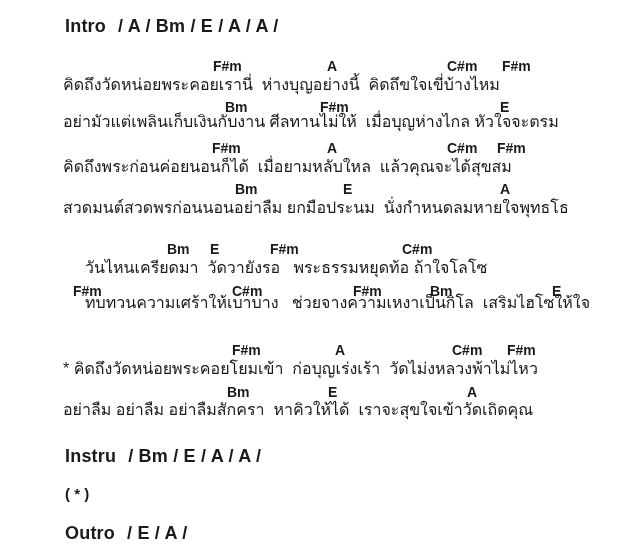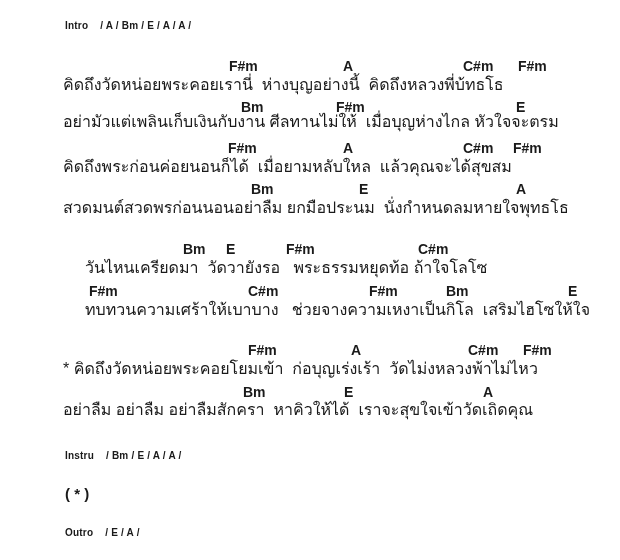--- a/index.html
+++ b/index.html
@@ -21,64 +21,64 @@
     height: 560px;
     overflow: hidden;
   }
   .line {
     position: absolute;
     white-space: pre;
     line-height: 20px;
   }
   .section {
     font-weight: bold;
-    font-size: 10px;
+    font-size: 18px;
     letter-spacing: 0.2px;
   }
   .section .sec-prog {
     margin-left: 12px;
   }
   .text {
     font-weight: bold;
     font-size: 15px;
   }
   .lyric {
     font-size: 16px;
     line-height: 20px;
   }
   .chords {
-    left: 16px;
+    left: 0;
     width: 508px;
     height: 17px;
   }
   .chords .chord {
     position: absolute;
     top: 0;
     font-weight: bold;
     font-size: 14px;
     line-height: 17px;
   }
 </style>
 </head>
 <body>
 
 <div id="sheet">
     <div class="line section" style="top: 16px; left: 65px;"><span class="sec-label">Intro</span><span class="sec-prog">/ A / Bm / E / A / A /</span></div>
     <div class="line chords" style="top: 58px;"><span class="chord" style="left: 213px;">F#m</span><span class="chord" style="left: 327px;">A</span><span class="chord" style="left: 447px;">C#m</span><span class="chord" style="left: 502px;">F#m</span></div>
-    <div class="line lyric" style="top: 75px; left: 63px;">คิดถึงวัดหน่อยพระคอยเรานี่  ห่างบุญอย่างนี้  คิดถึงหลวงพี่บ้ทธโธ</div>
+    <div class="line lyric" style="top: 75px; left: 63px;">คิดถึงวัดหน่อยพระคอยเรานี่  ห่างบุญอย่างนี้  คิดถึขใจเขี่บ้างไหม</div>
     <div class="line chords" style="top: 99px;"><span class="chord" style="left: 225px;">Bm</span><span class="chord" style="left: 320px;">F#m</span><span class="chord" style="left: 500px;">E</span></div>
     <div class="line lyric" style="top: 112px; left: 63px;">อย่ามัวแต่เพลินเก็บเงินกับงาน ศีลทานไม่ให้  เมื่อบุญห่างไกล หัวใจจะตรม</div>
     <div class="line chords" style="top: 140px;"><span class="chord" style="left: 212px;">F#m</span><span class="chord" style="left: 327px;">A</span><span class="chord" style="left: 447px;">C#m</span><span class="chord" style="left: 497px;">F#m</span></div>
     <div class="line lyric" style="top: 157px; left: 63px;">คิดถึงพระก่อนค่อยนอนก็ได้  เมื่อยามหลับใหล  แล้วคุณจะได้สุขสม</div>
     <div class="line chords" style="top: 181px;"><span class="chord" style="left: 235px;">Bm</span><span class="chord" style="left: 343px;">E</span><span class="chord" style="left: 500px;">A</span></div>
     <div class="line lyric" style="top: 198px; left: 63px; text-align: center;">สวดมนต์สวดพรก่อนนอนอย่าลืม ยกมือประนม  นั่งกำหนดลมหายใจพุทธโธ</div>
     <div class="line chords" style="top: 241px;"><span class="chord" style="left: 167px;">Bm</span><span class="chord" style="left: 210px;">E</span><span class="chord" style="left: 270px;">F#m</span><span class="chord" style="left: 402px;">C#m</span></div>
     <div class="line lyric" style="top: 258px; left: 85px; text-align: center;">วันไหนเครียดมา  วัดวายังรอ   พระธรรมหยุดท้อ ถ้าใจโลโซ</div>
     <div class="line chords" style="top: 283px;"><span class="chord" style="left: 73px;">F#m</span><span class="chord" style="left: 232px;">C#m</span><span class="chord" style="left: 353px;">F#m</span><span class="chord" style="left: 430px;">Bm</span><span class="chord" style="left: 552px;">E</span></div>
-    <div class="line lyric" style="top: 300px; left: 85px; text-align: center;">ทบทวนความเศร้าให้เบาบาง   ช่วยจางความเหงาเป็นกิโล  เสริมไฮโซให้ใจ</div>
+    <div class="line lyric" style="top: 293px; left: 85px; text-align: center;">ทบทวนความเศร้าให้เบาบาง   ช่วยจางความเหงาเป็นกิโล  เสริมไฮโซให้ใจ</div>
     <div class="line chords" style="top: 342px;"><span class="chord" style="left: 232px;">F#m</span><span class="chord" style="left: 335px;">A</span><span class="chord" style="left: 452px;">C#m</span><span class="chord" style="left: 507px;">F#m</span></div>
     <div class="line lyric" style="top: 359px; left: 63px;">* คิดถึงวัดหน่อยพระคอยโยมเข้า  ก่อบุญเร่งเร้า  วัดไม่งหลวงพ้าไม่ไหว</div>
     <div class="line chords" style="top: 384px;"><span class="chord" style="left: 227px;">Bm</span><span class="chord" style="left: 328px;">E</span><span class="chord" style="left: 467px;">A</span></div>
     <div class="line lyric" style="top: 400px; left: 63px;">อย่าลืม อย่าลืม อย่าลืมสักครา  หาคิวให้ได้  เราจะสุขใจเข้าวัดเถิดคุณ</div>
     <div class="line section" style="top: 446px; left: 65px;"><span class="sec-label">Instru</span><span class="sec-prog">/ Bm / E / A / A /</span></div>
     <div class="line text" style="top: 484px; left: 65px;">( * )</div>
     <div class="line section" style="top: 523px; left: 65px;"><span class="sec-label">Outro</span><span class="sec-prog">/ E / A /</span></div>
   </div>
 
 </body></html>

